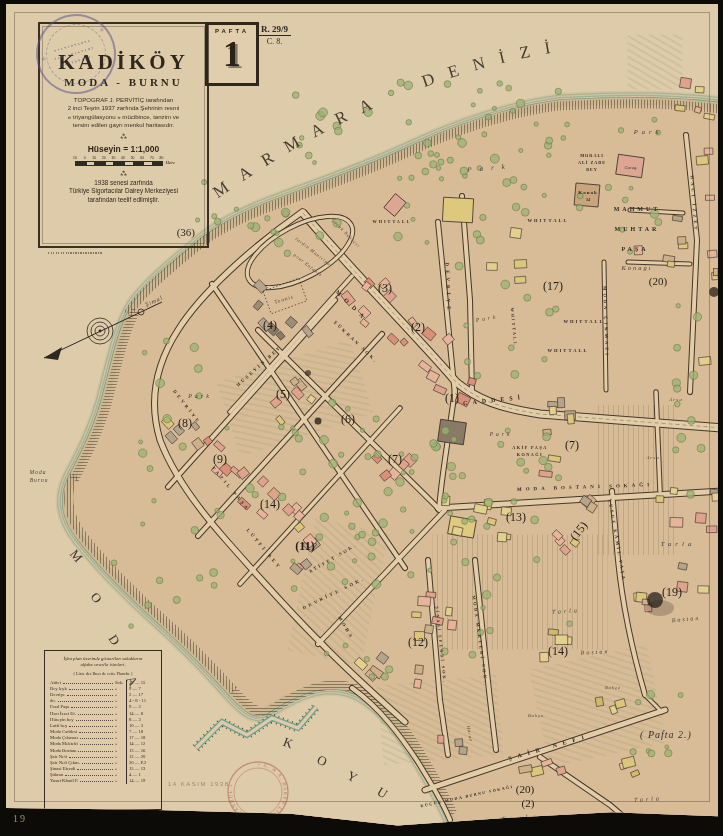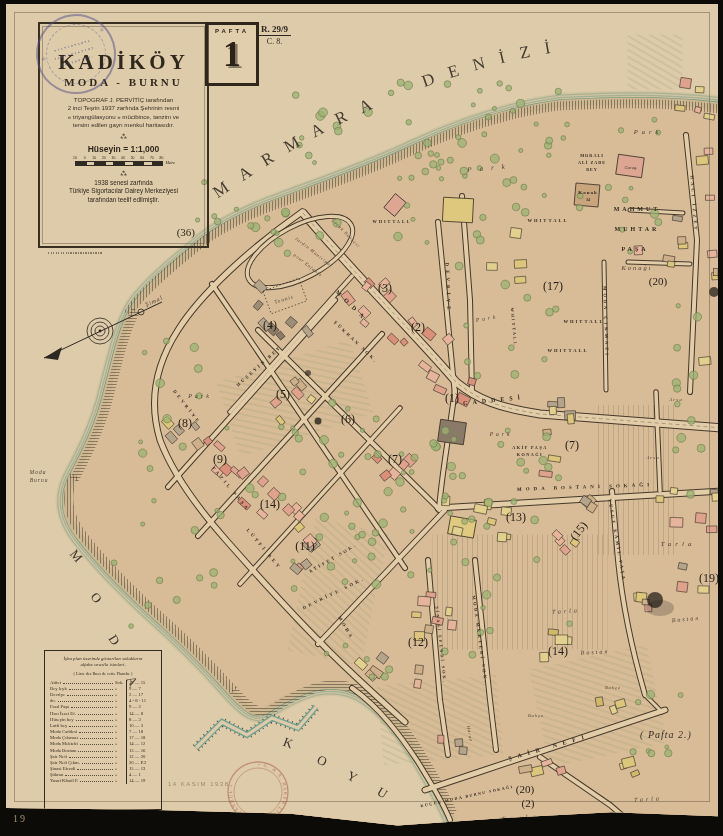--- a/index.html
+++ b/index.html
@@ -587,29 +587,29 @@
           <div class="lab bk" style="left: 452px; top: 398px; transform: translate(-50%, -50%) rotate(0deg);">(1)</div>
           <div class="lab bk" style="left: 418px; top: 327px; transform: translate(-50%, -50%) rotate(0deg);">(2)</div>
           <div class="lab bk" style="left: 385px; top: 288px; transform: translate(-50%, -50%) rotate(0deg);">(3)</div>
           <div class="lab bk" style="left: 270px; top: 325px; transform: translate(-50%, -50%) rotate(0deg);">(4)</div>
           <div class="lab bk" style="left: 283px; top: 394px; transform: translate(-50%, -50%) rotate(0deg);">(5)</div>
           <div class="lab bk" style="left: 348px; top: 419px; transform: translate(-50%, -50%) rotate(0deg);">(6)</div>
           <div class="lab bk" style="left: 395px; top: 459px; transform: translate(-50%, -50%) rotate(0deg);">(7)</div>
           <div class="lab bk" style="left: 185px; top: 423px; transform: translate(-50%, -50%) rotate(0deg);">(8)</div>
           <div class="lab bk" style="left: 220px; top: 459px; transform: translate(-50%, -50%) rotate(0deg);">(9)</div>
           <div class="lab bk" style="left: 270px; top: 504px; transform: translate(-50%, -50%) rotate(0deg);">(14)</div>
-          <div class="lab bk" style="left: 305px; top: 546px; transform: translate(-50%, -50%) rotate(0deg);">(11)</div>
+          <div class="lab bk" style="left: 305px; top: 546px; transform: translate(-50%, -50%) rotate(0deg); font-weight: bold;">(11)</div>
           <div class="lab bk" style="left: 418px; top: 642px; transform: translate(-50%, -50%) rotate(0deg);">(12)</div>
           <div class="lab bk" style="left: 494px; top: 517px; transform: translate(-50%, -50%) rotate(0deg); margin-left: 22px;">(13)</div>
           <div class="lab bk" style="left: 558px; top: 651px; transform: translate(-50%, -50%) rotate(0deg);">(14)</div>
           <div class="lab bk" style="left: 579px; top: 531px; transform: translate(-50%, -50%) rotate(-52deg);">(15)</div>
           <div class="lab bk" style="left: 572px; top: 445px; transform: translate(-50%, -50%) rotate(0deg);">(7)</div>
           <div class="lab bk" style="left: 553px; top: 286px; transform: translate(-50%, -50%) rotate(0deg);">(17)</div>
           <div class="lab bk" style="left: 658px; top: 281px; font-size: 11px; transform: translate(-50%, -50%) rotate(0deg);">(20)</div>
-          <div class="lab bk" style="left: 672px; top: 578px; transform: translate(-50%, -50%) rotate(0deg); margin-left: 37px;">(19)</div>
+          <div class="lab bk" style="left: 672px; top: 592px; transform: translate(-50%, -50%) rotate(0deg);">(19)</div>
           <div class="lab bk" style="left: 525px; top: 789px; font-size: 11px; transform: translate(-50%, -50%) rotate(0deg);">(20)</div>
           <div class="lab bk" style="left: 528px; top: 803px; font-size: 11px; transform: translate(-50%, -50%) rotate(0deg);">(2)</div>
           <div class="lab st" style="left: 352px; top: 306px; font-size: 6px; letter-spacing: 6px; transform: translate(-50%, -50%) rotate(44deg);">MODA</div>
           <div class="lab st" style="left: 494px; top: 400px; font-size: 6px; letter-spacing: 5px; transform: translate(-50%, -50%) rotate(-6deg);">CADDESİ</div>
           <div class="lab st" style="left: 448px; top: 288px; font-size: 5px; letter-spacing: 4px; transform: translate(-50%, -50%) rotate(88deg);">DEVRİYE</div>
           <div class="lab st" style="left: 334px; top: 593px; font-size: 4.6px; letter-spacing: 3px; transform: translate(-50%, -50%) rotate(-26deg);">DEVRİYE SOK.</div>
           <div class="lab st" style="left: 187px; top: 407px; font-size: 4.6px; letter-spacing: 3px; transform: translate(-50%, -50%) rotate(52deg);">DEVRİYE</div>
           <div class="lab st" style="left: 264px; top: 549px; font-size: 4.6px; letter-spacing: 3px; transform: translate(-50%, -50%) rotate(50deg);">LÛTFİ BEY</div>
           <div class="lab st" style="left: 231px; top: 489px; font-size: 4.6px; letter-spacing: 3px; transform: translate(-50%, -50%) rotate(50deg);">FAZIL PAŞA</div>
           <div class="lab st" style="left: 259px; top: 366px; font-size: 4.6px; letter-spacing: 2.5px; transform: translate(-50%, -50%) rotate(-42deg);">HÜSEYİN BEY</div>

